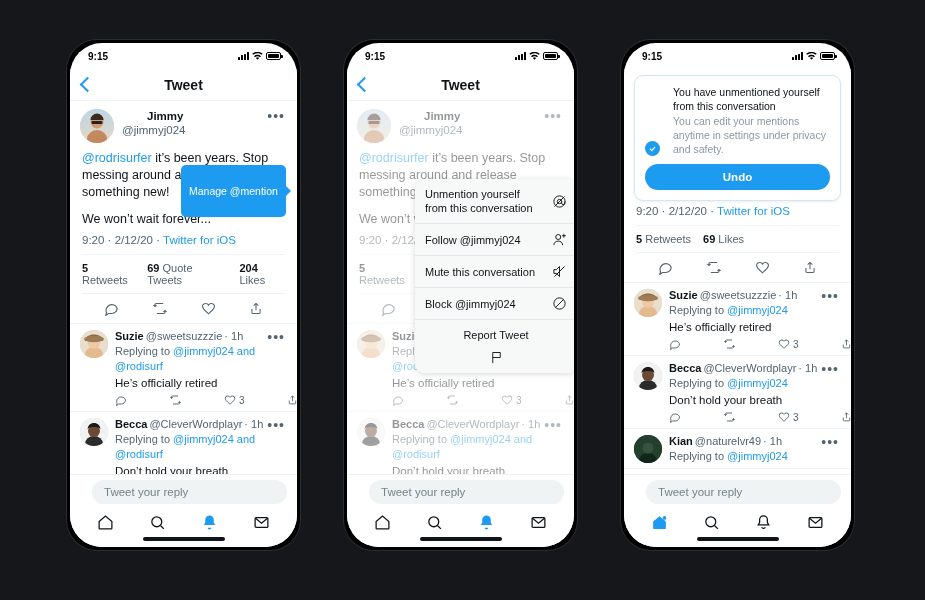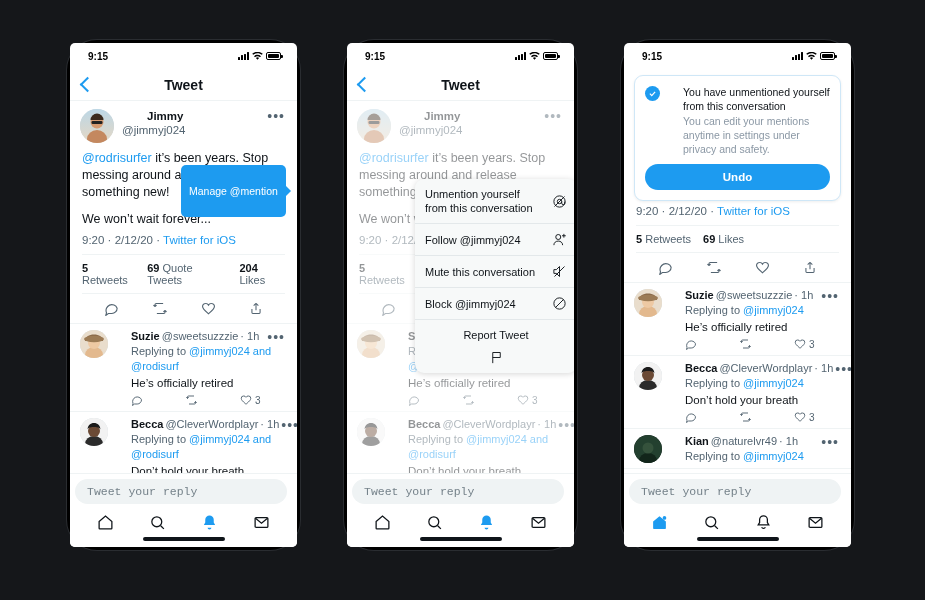--- a/index.html
+++ b/index.html
@@ -23,21 +23,21 @@
     box-shadow: 0 0 0 1px #2a2d31;
   }
   #phone1 { left: 67px; }
   #phone2 { left: 344px; }
   #phone3 { left: 621px; }
 
   .screen {
     position: relative;
     width: 100%; height: 100%;
     background: #ffffff;
-    border-radius: 5px;
+    border-radius: 32px;
     overflow: hidden;
     display: flex; flex-direction: column;
   }
 
   
   .statusbar {
     height: 26px;
     flex: 0 0 26px;
     display: flex; align-items: center;
     justify-content: space-between;
@@ -123,35 +123,34 @@
   .actions {
     display: flex; justify-content: space-around; align-items: center;
     padding: 6px 16px; border-bottom: 1px solid #eff3f4;
   }
   .actions.main { padding: 7px 18px; }
   .act { color: #536471; display: flex; align-items: center; gap: 3px; cursor: pointer; }
   .act svg { display: block; }
   .act span { font-size: 10px; color: #536471; }
 
   
-  .reply { display: flex; padding: 6px 10px 4px 10px; border-bottom: 1px solid #eff3f4; gap: 16px; }
+  .reply { display: flex; padding: 6px 10px 4px 10px; border-bottom: 1px solid #eff3f4; }
   .reply .avatar { width: 28px; height: 28px; flex: 0 0 28px; }
   .reply-body { margin-left: 7px; flex: 1 1 auto; min-width: 0; }
   .reply-line1 { display: flex; align-items: baseline; }
   .reply-line1 .n { font-size: 11px; font-weight: bold; color: #0f1419; }
   .reply-line1 .h { font-size: 11px; color: #536471; margin-left: 2px; }
   .replying { font-size: 11px; color: #536471; line-height: 15px; }
   .reply-text { font-size: 11.5px; color: #0f1419; line-height: 16px; margin-top: 1px; }
   .reply .actions { padding: 3px 4px 1px 0; border-bottom: none; justify-content: flex-start; gap: 42px; }
 
   
   .composer {
-    flex: 0 0 auto; padding: 5px 10px 4px 5px; background: #fff;
+    flex: 0 0 auto; padding: 5px 10px 4px 22px; background: #fff;
     border-top: 1px solid #eff3f4;
-    font-family: Liberation Mono, monospace;
   }
   .composer-box {
     background: #eff3f4; border-radius: 14px;
     padding: 6px 12px; font-size: 11.5px; color: #75828a;
   }
   .tabbar {
     flex: 0 0 auto; display: flex; justify-content: space-around;
     align-items: center; padding: 6px 10px 2px 10px; background: #fff;
   }
   .tabbar .tab { cursor: pointer; color: #0f1419; position: relative; }
@@ -200,21 +199,21 @@
   .menu-item .mi-icon { flex: 0 0 auto; color: #0f1419; display: flex; }
 
   
   .toast {
     position: absolute; z-index: 20;
     left: 10px; right: 10px; top: 6px;
     background: #fff; border: 1px solid #cfe7f7;
     border-radius: 9px; padding: 9px 10px 10px 10px;
     box-shadow: 0 1px 3px rgba(0,0,0,0.07);
   }
-  .toast-top { display: flex; gap: 23px; align-items: flex-start; }
+  .toast-top { display: flex; gap: 13px; align-items: flex-end; }
   .check {
     flex: 0 0 15px; width: 15px; height: 15px; border-radius: 50%;
     background: #1d9bf0; color: #fff; display: flex;
     align-items: center; justify-content: center; margin-top: 1px;
   }
   .toast-title { font-size: 10.5px; color: #0f1419; line-height: 14px; font-weight: normal; }
   .toast-sub { font-size: 10.5px; color: #8b98a5; line-height: 14px; margin-top: 1px; }
   .undo-btn {
     display: block; width: 100%; margin-top: 8px;
     background: #1d9bf0; color: #fff; border: none;

